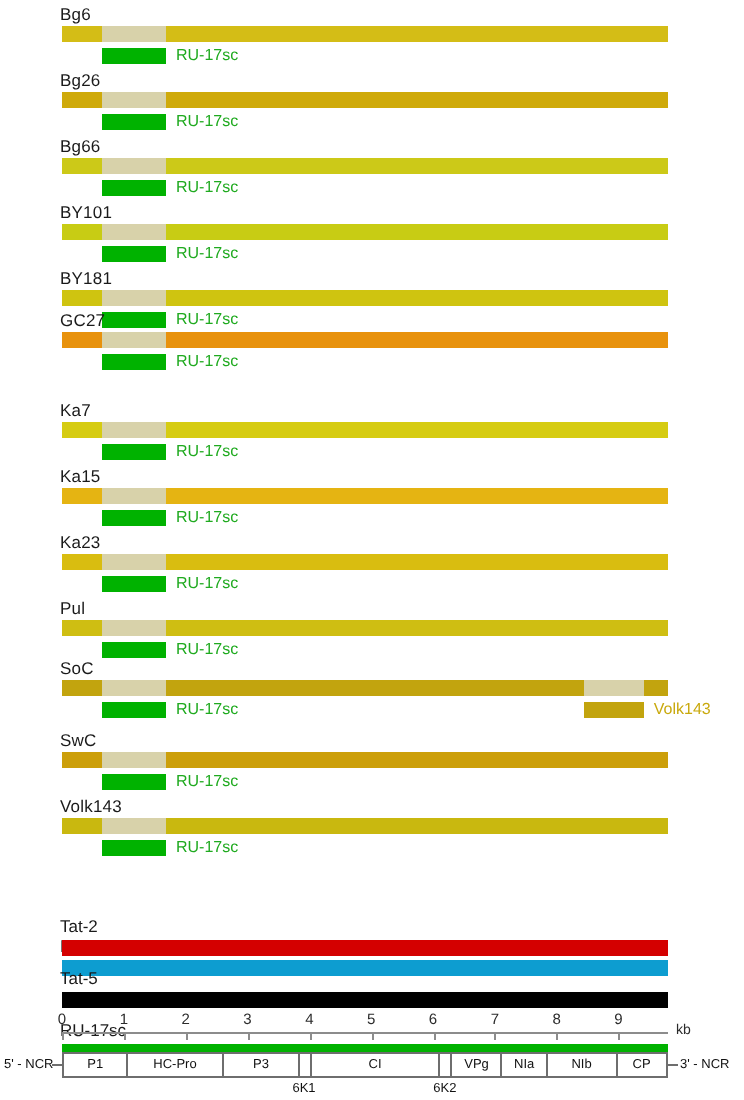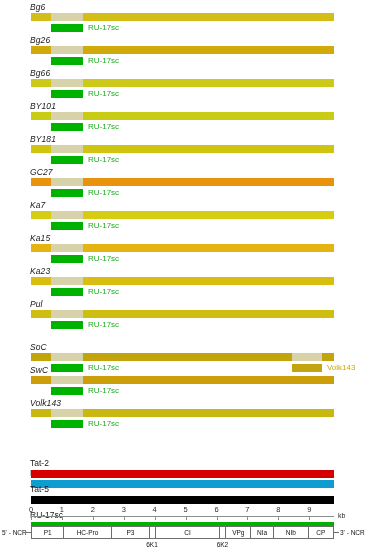--- a/index.html
+++ b/index.html
@@ -8,21 +8,21 @@
     font-family:"Liberation Sans","DejaVu Sans",sans-serif;
     overflow:hidden;position:relative;
   }
   #sheet{position:relative;width:372px;height:550px;}
 
   
   .iso{position:absolute;left:0;width:372px;height:33px;}
   .iso-name{
     position:absolute;left:30px;top:-1px;
     font-size:8.5px;color:#1a1a1a;letter-spacing:0.1px;
-    white-space:nowrap;line-height:10px;font-style:italic;
+    white-space:nowrap;line-height:10px;
   }
   .track{position:absolute;left:31px;top:10px;height:8px;width:303px;}
   .seg{position:absolute;top:0;height:8px;}
   .seg-head{left:0;width:20px;}
   .seg-tan{left:20px;width:32px;background:#d8d2aa;}
   .seg-body{left:52px;width:251px;}
   .seg-tail-tan{background:#d8d2aa;}
 
   .subtrack{position:absolute;left:51px;top:21px;height:8px;}
   .sub-green{position:absolute;left:0;top:0;width:32px;height:8px;background:#00b200;}
@@ -134,21 +134,21 @@
         <div class="track">
           <div class="seg seg-head" style="background: rgb(207, 196, 16);"></div>
           <div class="seg seg-tan"></div>
           <div class="seg seg-body" style="background: rgb(207, 196, 16);"></div>
         </div>
         <div class="subtrack">
           <div class="sub-green"></div>
           <div class="sub-label">RU-17sc</div>
         </div>
       </div>
-      <div class="iso" style="top: 168px;">
+      <div class="iso" style="top: 156px;">
         <div class="iso-name">GC27</div>
         <div class="track">
           <div class="seg seg-head" style="background: rgb(232, 146, 13);"></div>
           <div class="seg seg-tan"></div>
           <div class="seg seg-body" style="background: rgb(232, 146, 13);"></div>
         </div>
         <div class="subtrack">
           <div class="sub-green"></div>
           <div class="sub-label">RU-17sc</div>
         </div>
@@ -194,21 +194,21 @@
         <div class="track">
           <div class="seg seg-head" style="background: rgb(207, 190, 18);"></div>
           <div class="seg seg-tan"></div>
           <div class="seg seg-body" style="background: rgb(207, 190, 18);"></div>
         </div>
         <div class="subtrack">
           <div class="sub-green"></div>
           <div class="sub-label">RU-17sc</div>
         </div>
       </div>
-      <div class="iso" style="top: 343px;">
+      <div class="iso" style="top: 330px;">
         <div class="iso-name">SoC</div>
         <div class="track">
           <div class="seg seg-head" style="background: rgb(194, 164, 14);"></div>
           <div class="seg seg-tan"></div>
           <div class="seg seg-body" style="background: rgb(194, 164, 14);"></div>
           <div class="seg seg-tail-tan" style="left: 260.58px; width: 30.3px;"></div>
         </div>
         <div class="subtrack">
           <div class="sub-green"></div>
           <div class="sub-label">RU-17sc</div>

